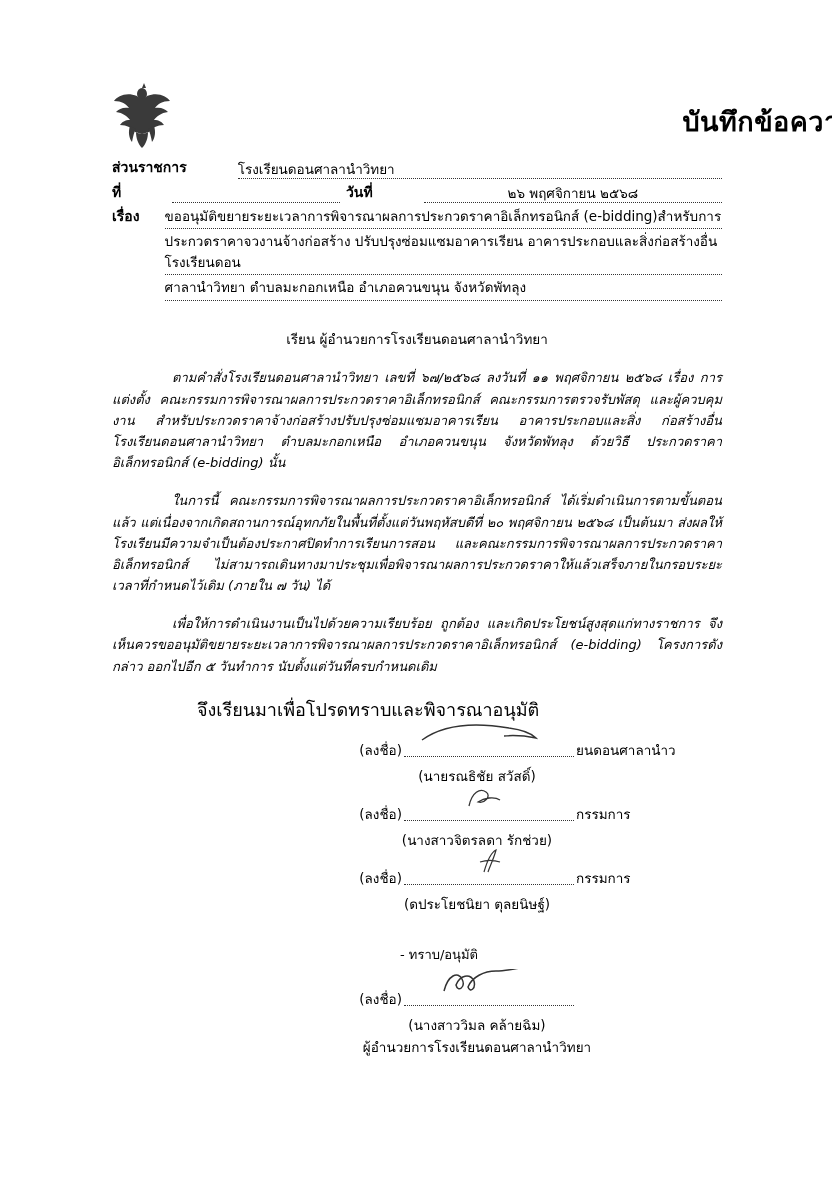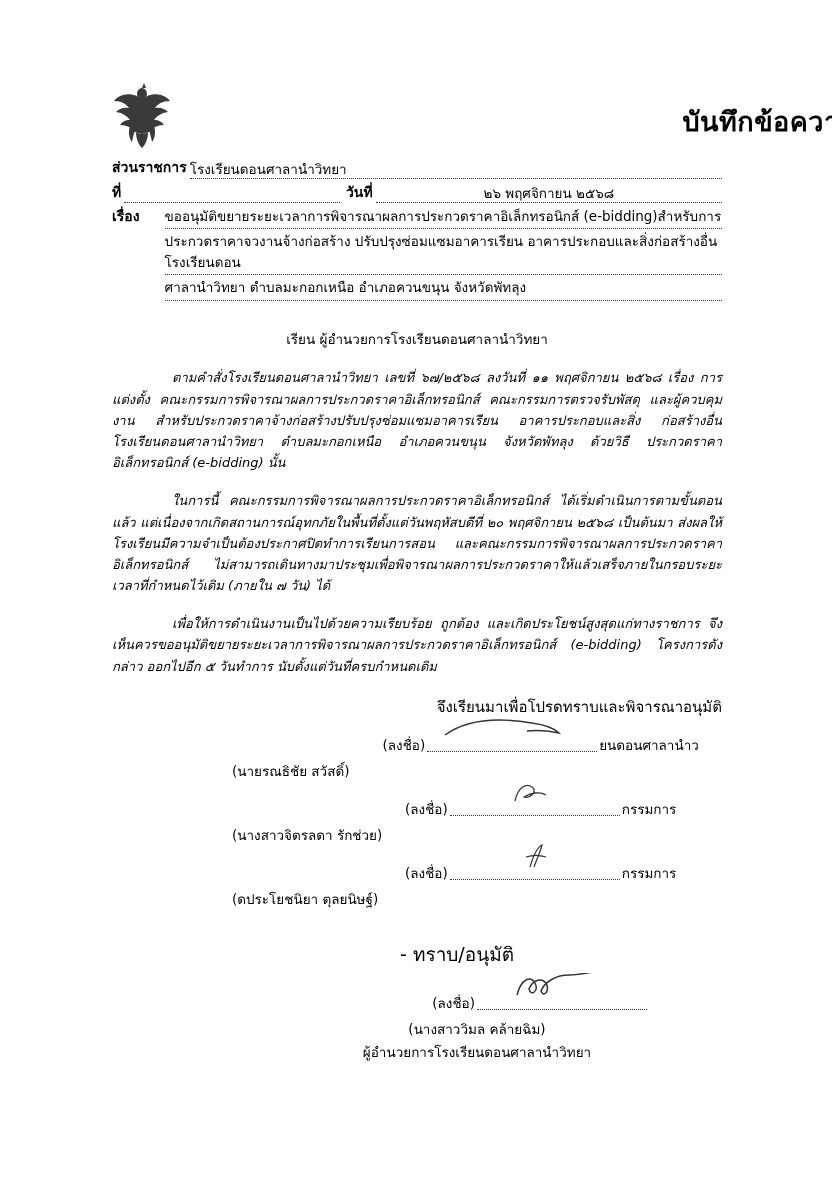--- a/index.html
+++ b/index.html
@@ -62,20 +62,21 @@
   }
   .dotted {
     border-bottom: 1px dotted #333;
     flex: 1 1 auto;
     min-width: 4px;
     height: 17px;
     line-height: 17px;
     font-size: 13.5px;
     overflow: hidden;
     text-align: left;
+    margin-left: 48px;
   }
   .dotted.center {
     text-align: center;
   }
   .dotted.fill {
     flex: 1 1 auto;
   }
   .w-date-label {
     font-weight: bold;
     font-size: 14px;
@@ -115,30 +116,29 @@
     margin: 17px 0 0 0;
     text-indent: 60px;
     text-align: justify;
     font-size: 13px;
     line-height: 1.63;
     font-style: italic;
   }
   .closing {
     margin: 18px 0 0 0;
     text-indent: 85px;
-    font-size: 15px;
-    text-align: right;
+    font-size: 18px;
   }
   .sign-block {
     margin-top: 16px;
   }
   .sign-row {
     position: relative;
     display: flex;
-    justify-content: center;
+    justify-content: flex-start;
     font-size: 13.5px;
     height: 22px;
   }
   .sign-row .lead {
     width: 290px;
     text-align: right;
     padding-right: 2px;
     flex: none;
   }
   .sign-dots {
@@ -146,36 +146,37 @@
     border-bottom: 1px dotted #333;
     height: 16px;
     flex: none;
     position: relative;
   }
   .sign-role {
     padding-left: 2px;
     flex: none;
   }
   .sign-name {
+    text-align: center;
     font-size: 13.5px;
     margin-top: 4px;
     padding-left: 120px;
   }
   .sig-scribble {
     position: absolute;
     left: 10px;
     top: -20px;
     width: 150px;
     height: 26px;
     pointer-events: none;
   }
   .approve-note {
     margin-top: 28px;
     padding-left: 288px;
-    font-size: 19px;
+    font-size: 13px;
   }
   .final-sign {
     margin-top: 24px;
   }
   .final-name {
     text-align: center;
     font-size: 13.5px;
     margin-top: 4px;
     padding-left: 120px;
   }

